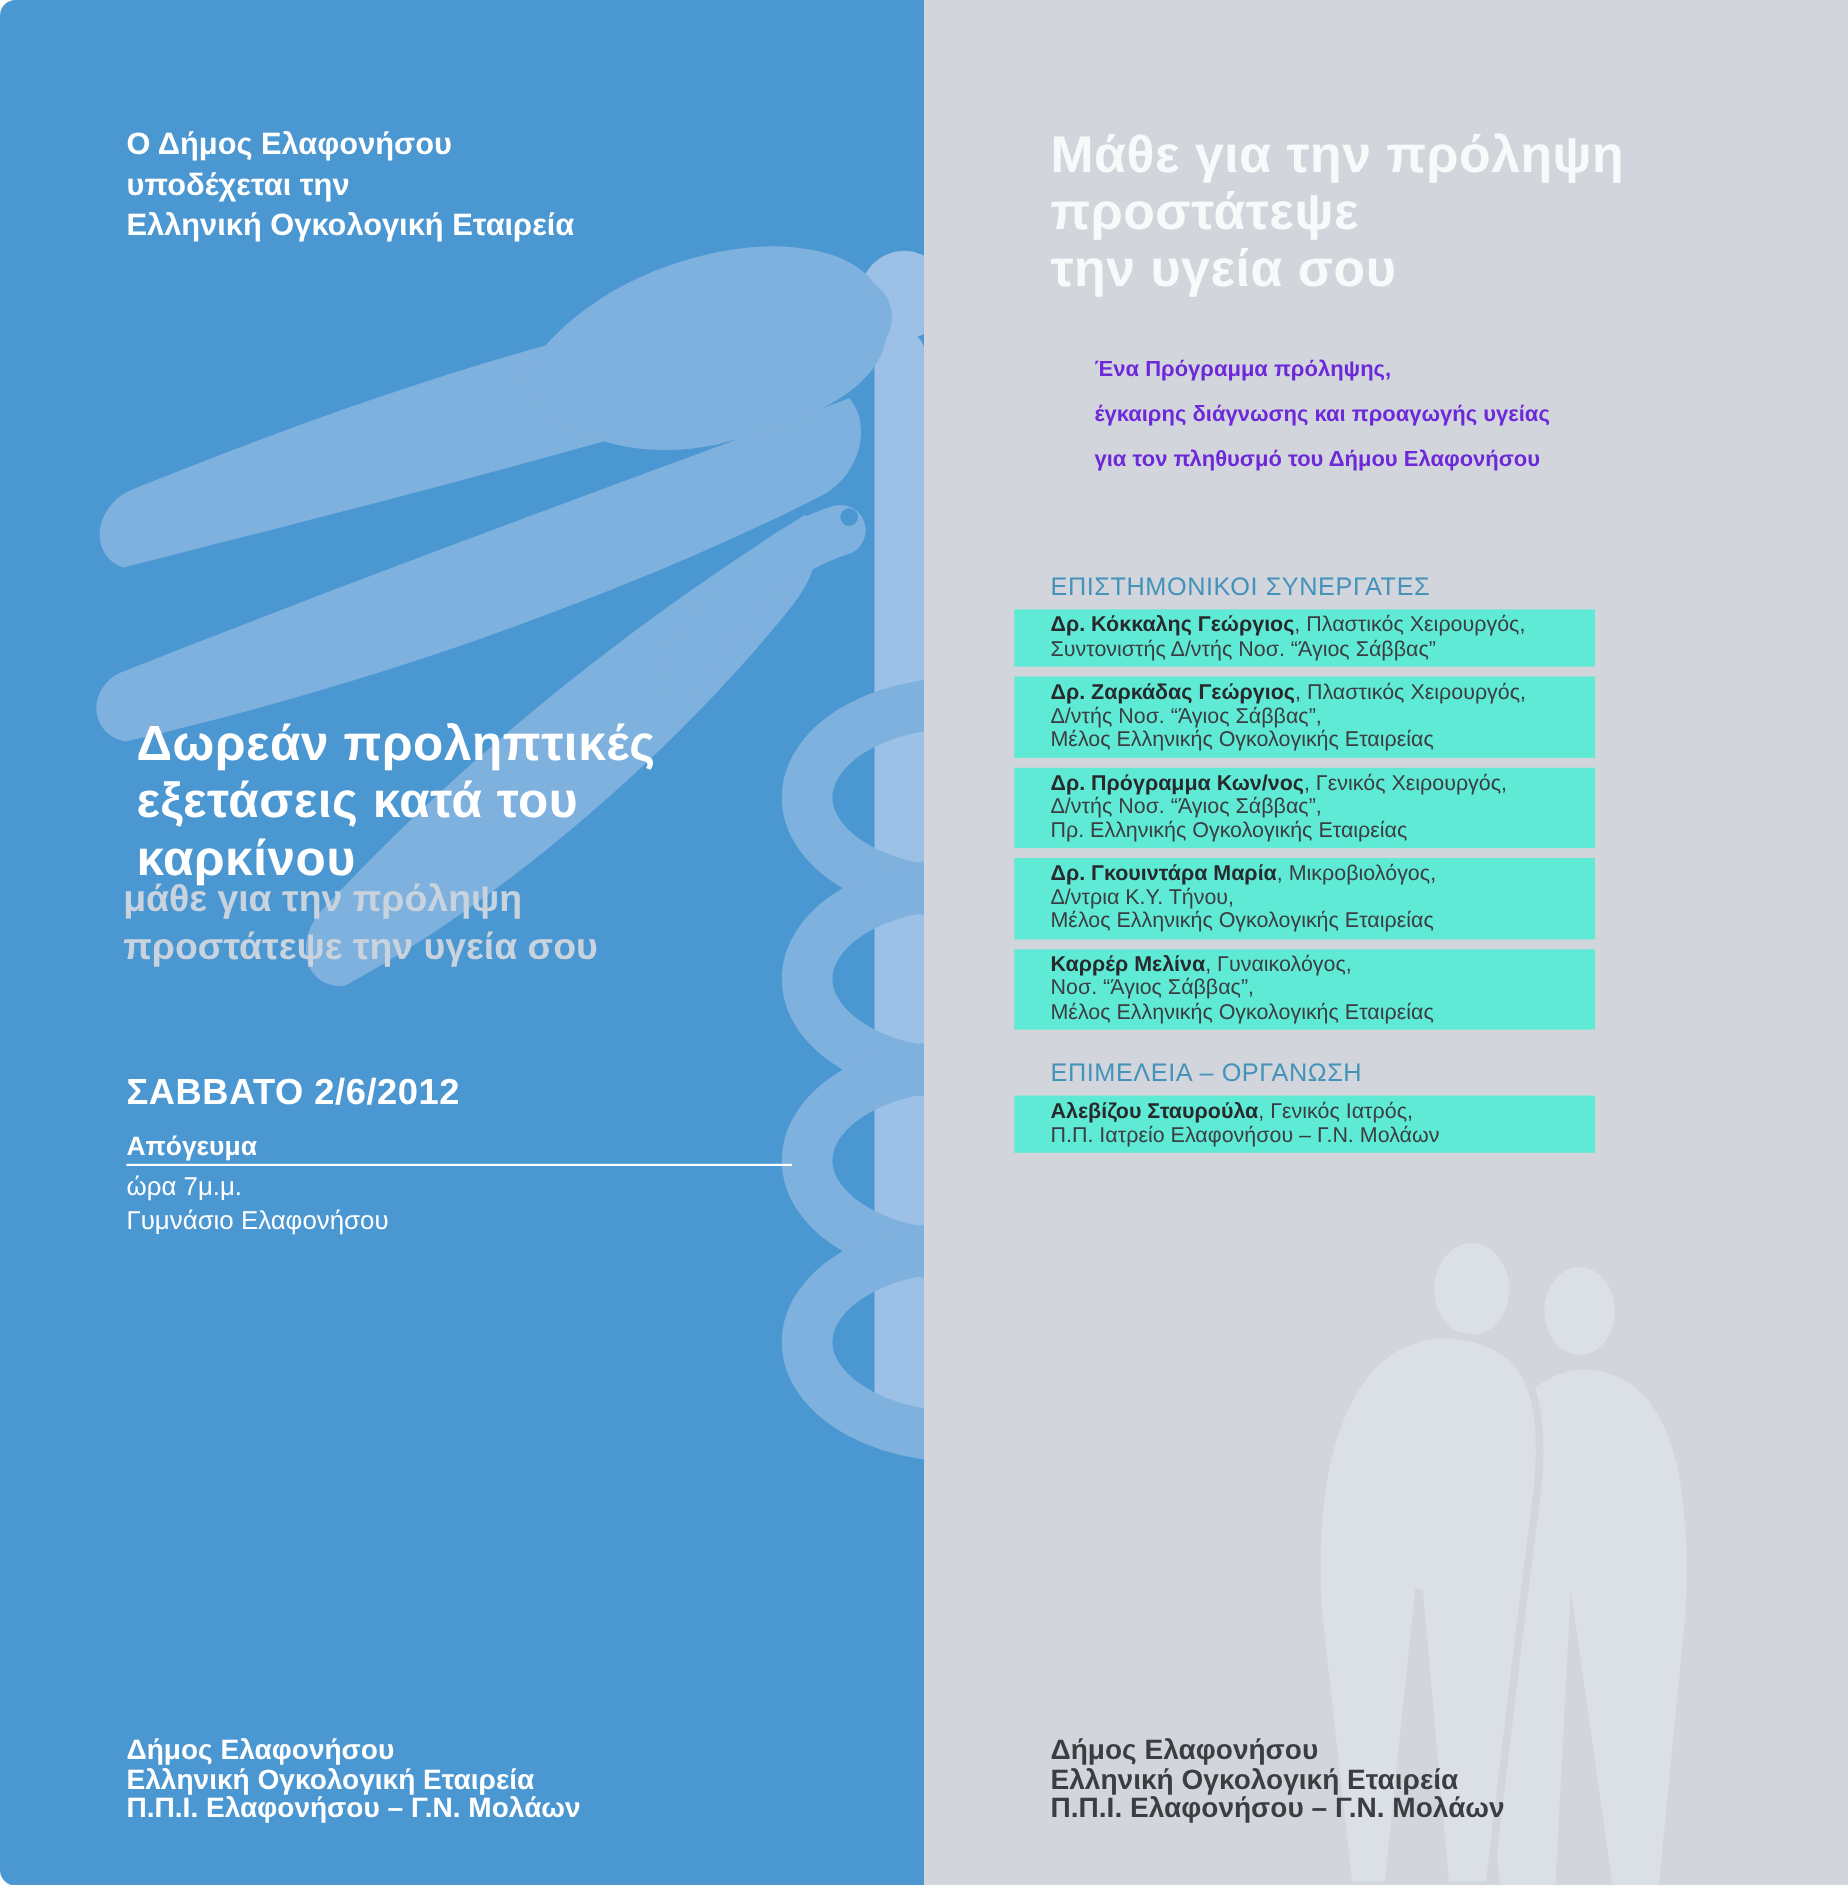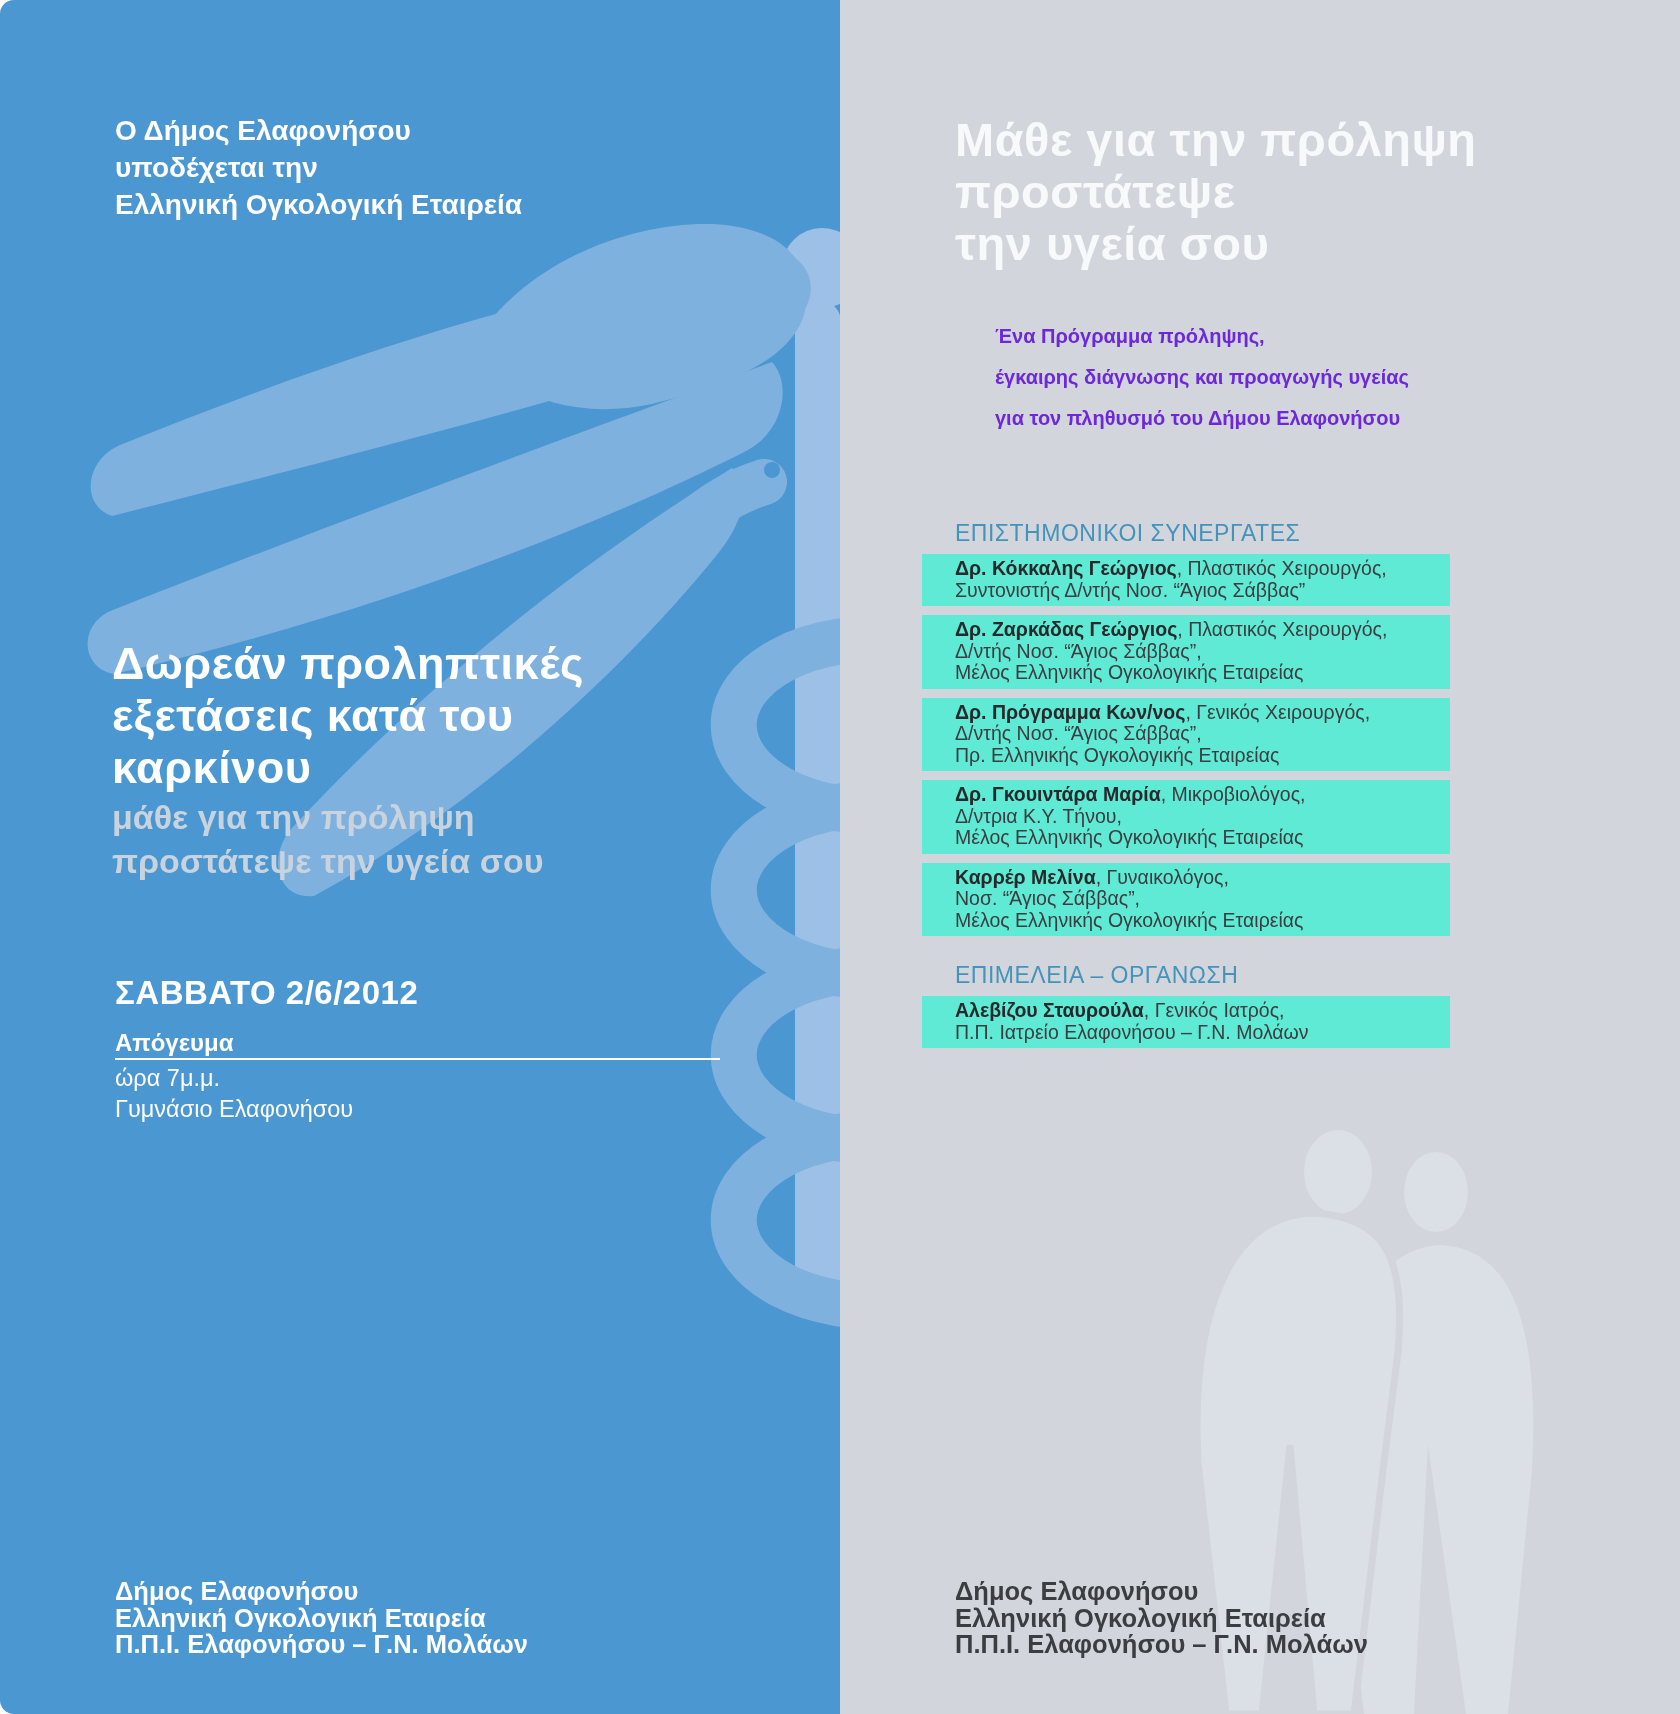--- a/index.html
+++ b/index.html
@@ -10,21 +10,21 @@
   }
   .panel{position:absolute;top:0;height:1714px;width:840px;overflow:hidden;}
   .panel-left{left:0;background:#4b97d2;}
   .panel-right{left:840px;background:#d2d6dc;}
   .bg-art{position:absolute;left:0;top:0;pointer-events:none;}
   .pre{white-space:pre-line;}
 
   
   .intro{position:absolute;left:115px;top:112px;color:#ffffff;
          font-size:28px;line-height:37px;font-weight:700;}
-  .l-title{position:absolute;left:112px;top:638px;margin:0;color:#ffffff;
+  .l-title{position:absolute;left:112px;top:638px;margin:12px;color:#ffffff;
            font-size:45px;line-height:52px;font-weight:700;letter-spacing:.5px;}
   .l-subtitle{position:absolute;left:112px;top:795px;color:#c8d3de;
               font-size:34px;line-height:44px;font-weight:700;}
   .l-date{position:absolute;left:115px;top:974px;color:#ffffff;
           font-size:33px;font-weight:700;letter-spacing:.5px;}
   .schedule{position:absolute;left:115px;top:1030px;width:690px;color:#ffffff;}
   .sched-label{font-size:24px;line-height:26px;font-weight:700;margin:0;}
   .sched-rule{width:605px;height:0;border-top:2px solid #ffffff;margin-top:2px;}
   .sched-desc{margin:12px 0 0;font-size:23.5px;line-height:27px;font-weight:400;max-width:690px;}
   .sched-desc em{font-style:italic;}

